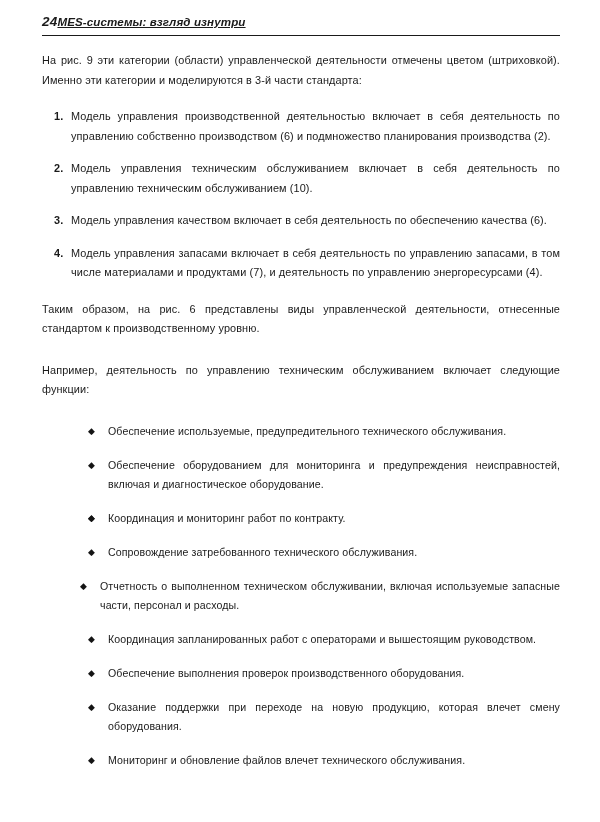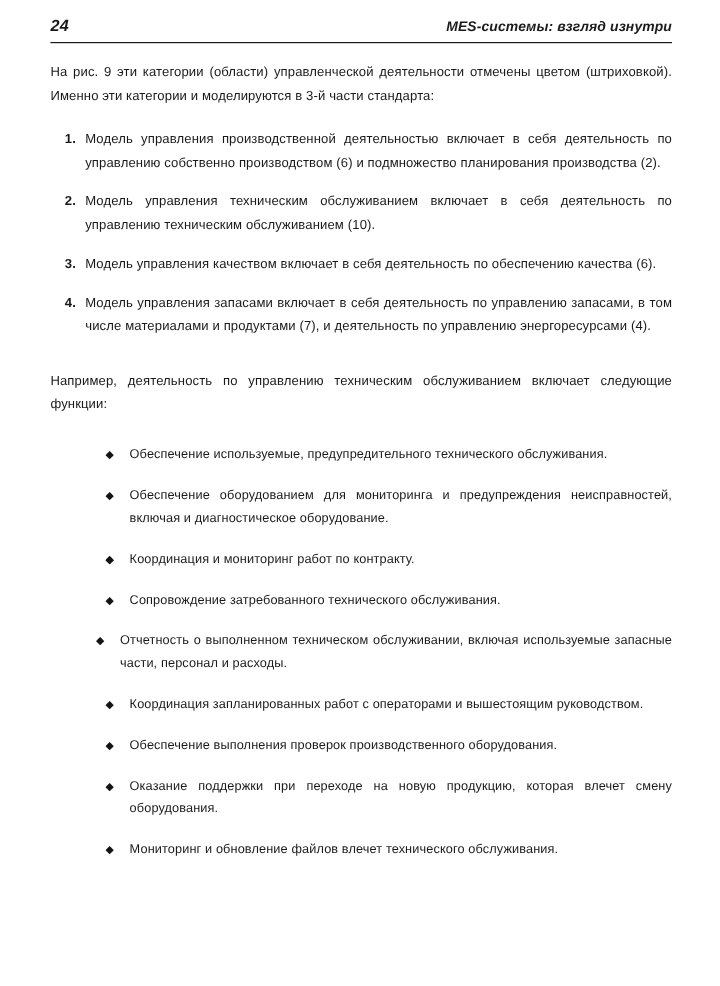--- a/index.html
+++ b/index.html
@@ -21,35 +21,35 @@
     position: absolute;
     left: 42px;
     top: 14px;
     width: 518px;
   }
 
   
   .runhead {
     display: flex;
     align-items: baseline;
-    justify-content: space-between;
     height: 18px;
   }
   .folio {
     font-weight: bold;
     font-style: italic;
     font-size: 13.5px;
     letter-spacing: 0.2px;
   }
   .runtitle {
     font-weight: bold;
     font-style: italic;
     font-size: 11.6px;
     letter-spacing: 0.1px;
     white-space: nowrap;
+    text-decoration: underline;
   }
   .rule {
     border-top: 1.6px solid #1a1a1a;
     margin-top: 3px;
     margin-bottom: 15px;
   }
 
   
   .para {
     font-size: 10.9px;
@@ -141,20 +141,21 @@
         <span>Модель управления качеством включает в себя деятельность по обеспечению качества (6).</span>
       </li>
       <li class="numitem">
         <span class="num">4.</span>
         <span>Модель управления запасами включает в себя деятельность по управлению запасами, в том числе материалами и продуктами (7), и деятельность по управлению энергоресурсами (4).</span>
       </li>
     </ol>
 
     <div class="gap-sm"></div>
 
+    <p class="para">Таким образом, на рис. 6 представлены виды управленческой деятельности, отнесенные стандартом к производственному уровню.</p>
 
     <div class="gap-lg"></div>
 
     <p class="para">Например, деятельность по управлению техническим обслуживанием включает следующие функции:</p>
 
     <div class="gap-lg"></div>
 
     <ul class="bullist">
       <li class="bulitem">
         <span class="dia">◆</span>

